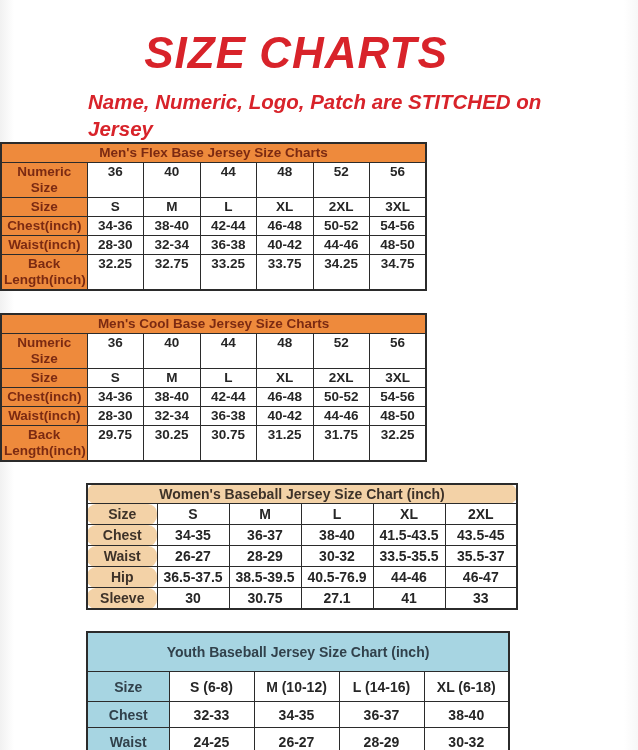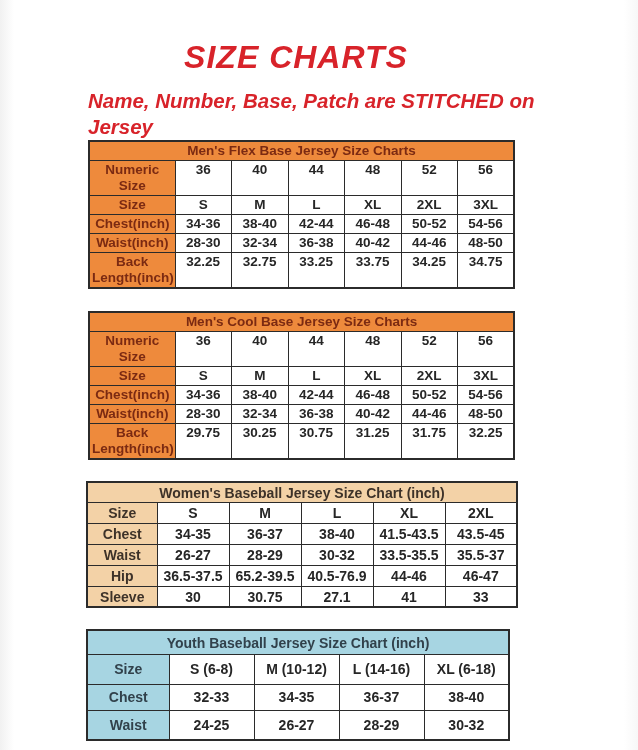--- a/index.html
+++ b/index.html
@@ -8,43 +8,42 @@
     width: 638px;
     height: 750px;
     margin: 0 auto;
     box-sizing: border-box;
     padding-top: 28px;
     background: linear-gradient(90deg, #f1f1f1 0px, #ffffff 14px, #ffffff 624px, #f7f7f7 638px);
     font-family: "Liberation Sans", "DejaVu Sans", sans-serif;
     overflow: hidden;
   }
   .page-title {
-    margin: 12px;
+    margin: 0;
     padding-right: 46px;
     text-align: center;
-    font-size: 32px;
+    font-size: 44px;
     line-height: 1.12;
     font-weight: bold;
     font-style: italic;
     letter-spacing: 1px;
     color: var(--title-red, #d8232a);
   }
   .page-subtitle {
     margin: 12px 0 0 88px;
     width: 480px;
     font-size: 20.5px;
     line-height: 1.28;
     font-weight: bold;
     font-style: italic;
     color: var(--title-red, #d8232a);
   }
   table {
     border-collapse: collapse;
     table-layout: fixed;
-    margin-left: 88px;
     background: #ffffff;
   }
   table.t-3, table.t-2 { margin-left: 86px; }
   th, td {
     border: 1.5px solid var(--border, #2b2b2b);
     padding: 1px 2px;
     text-align: center;
     font-weight: bold;
     color: var(--cell-text, #262626);
     overflow: hidden;
@@ -66,36 +65,37 @@
   
   .theme-orange thead th,
   .theme-orange tbody th {
     background: var(--orange, #ee8a3c);
     color: var(--orange-text, #7b2a12);
   }
   .theme-peach thead th,
   .theme-peach tbody th {
     background: var(--peach, #f3d2a7);
     color: var(--peach-text, #3d3229);
+    border-radius: 9px;
   }
   .theme-blue thead th,
   .theme-blue tbody th {
     background: var(--blue, #a7d5e2);
     color: var(--blue-text, #31414b);
   }
   .spacer-1 { height: 22px; }
   .spacer-2 { height: 21px; }
   .spacer-3 { height: 21px; }
 </style>
 </head>
 <body>
 
 <div class="page">
   <h1 class="page-title">SIZE CHARTS</h1>
-  <p class="page-subtitle">Name, Number, Base, Patch are STITCHED on Jersey</p>
+  <p class="page-subtitle">Name, Numeric, Logo, Patch are STITCHED on Jersey</p>
 
   <div class="table-wrap">
     <table class="t-0 theme-orange" style="width: 425px;">
         <colgroup>
           <col style="width: 86px;">
           <col style="width: 56.5px;">
           <col style="width: 56.5px;">
           <col style="width: 56.5px;">
           <col style="width: 56.5px;">
           <col style="width: 56.5px;">
@@ -258,21 +258,21 @@
             <th>Waist</th>
             <td>26-27</td>
             <td>28-29</td>
             <td>30-32</td>
             <td>33.5-35.5</td>
             <td>35.5-37</td>
           </tr>
           <tr style="height: 21px;">
             <th>Hip</th>
             <td>36.5-37.5</td>
-            <td>65.2-39.5</td>
+            <td>38.5-39.5</td>
             <td>40.5-76.9</td>
             <td>44-46</td>
             <td>46-47</td>
           </tr>
           <tr style="height: 21px;">
             <th>Sleeve</th>
             <td>30</td>
             <td>30.75</td>
             <td>27.1</td>
             <td>41</td>
@@ -285,21 +285,21 @@
   <div class="table-wrap">
     <table class="t-3 theme-blue" style="width: 422px;">
         <colgroup>
           <col style="width: 82px;">
           <col style="width: 85px;">
           <col style="width: 85px;">
           <col style="width: 85px;">
           <col style="width: 85px;">
         </colgroup>
         <thead>
-          <tr style="height: 24px;">
+          <tr style="height: 40px;">
             <th colspan="5">Youth Baseball Jersey Size Chart (inch)</th>
           </tr>
         </thead>
         <tbody>
           <tr style="height: 30px;">
             <th>Size</th>
             <td>S (6-8)</td>
             <td>M (10-12)</td>
             <td>L (14-16)</td>
             <td>XL (6-18)</td>

